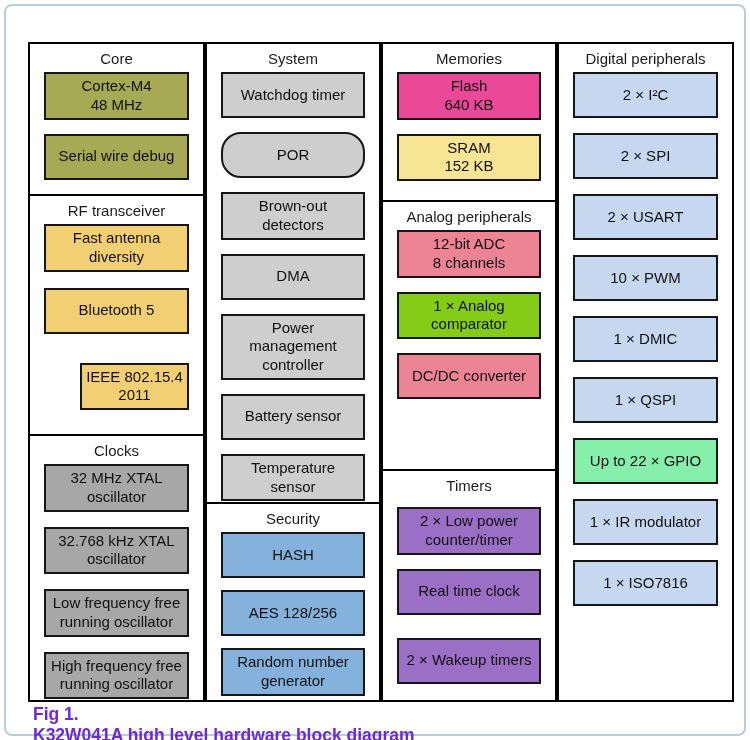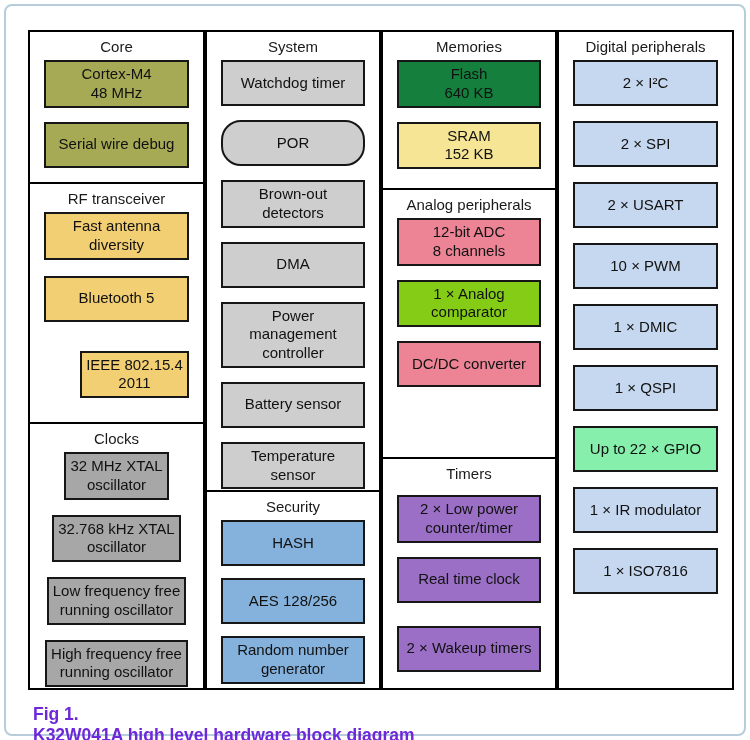--- a/index.html
+++ b/index.html
@@ -12,21 +12,21 @@
   }
   .page-border {
     position: absolute;
     inset: 4px;
     border: 2px solid #b7cddc;
     border-radius: 8px;
     pointer-events: none;
   }
   .diagram {
     position: absolute;
-    left: 0; top: 0; width: 750px; height: 714px;
+    left: 0; top: 12px; width: 750px; height: 714px;
   }
   .column {
     position: absolute;
     top: 30px;
     height: 660px;
     border: 2px solid #000000;
     background: #ffffff;
     display: flex;
     flex-direction: column;
   }
@@ -57,21 +57,21 @@
     color: #1a1a1a;
   }
   .blocks {
     display: flex;
     flex-direction: column;
     padding: 0 14px;
     gap: 14px;
   }
   .sec-rf-transceiver .blocks { gap: 16px; }
   .sec-rf-transceiver .block:nth-child(3) { margin-top: 13px; margin-left: 36px; }
-  .sec-clocks .blocks { gap: 15px; align-items: center; }
+  .sec-clocks .blocks { gap: 15px; }
   .sec-digital-peripherals .blocks { gap: 15px; }
   .sec-security .blocks { gap: 12px; }
   .sec-timers .blocks { padding-top: 8px; }
   .sec-timers .block:nth-child(3) { margin-top: 9px; }
 
   .block {
     border: 2px solid #161616;
     min-height: 46px;
     display: flex;
     align-items: center;
@@ -159,21 +159,21 @@
           <div class="block" style="background: rgb(133, 178, 221);">AES 128/256</div>
           <div class="block" style="background: rgb(133, 178, 221);">Random number
 generator</div>
         </div>
       </div>
     </div>
     <div class="column col2">
       <div class="section sec-memories">
         <div class="section-title">Memories</div>
         <div class="blocks">
-          <div class="block" style="background: #15803d; text-align: center;">Flash
+          <div class="block" style="background: #ec4899; text-align: center;">Flash
 640 KB</div>
           <div class="block" style="background: rgb(246, 229, 148);">SRAM
 152 KB</div>
         </div>
       </div>
       <div class="section sec-analog-peripherals">
         <div class="section-title">Analog peripherals</div>
         <div class="blocks">
           <div class="block" style="background: rgb(236, 132, 150);">12-bit ADC
 8 channels</div>

